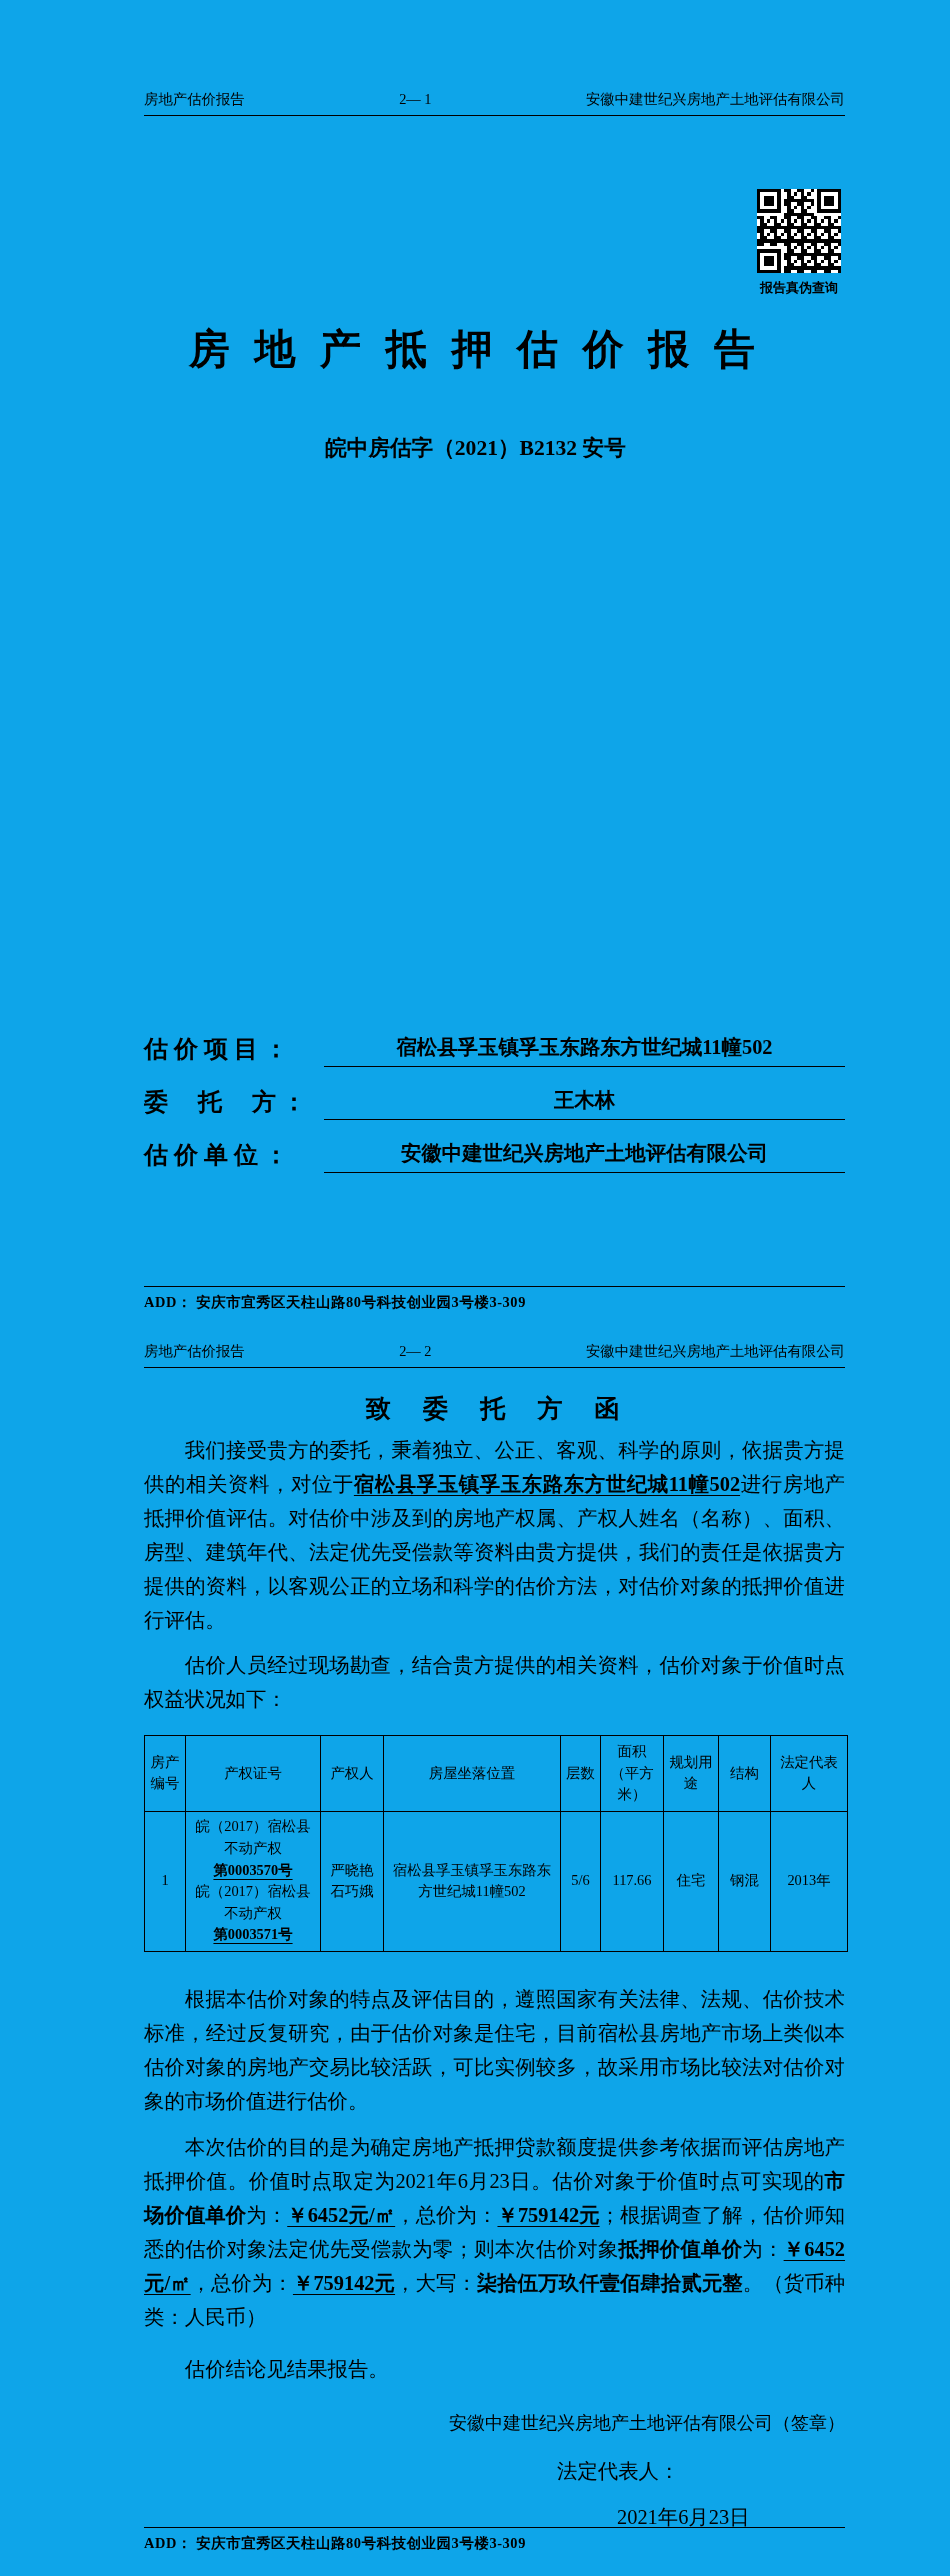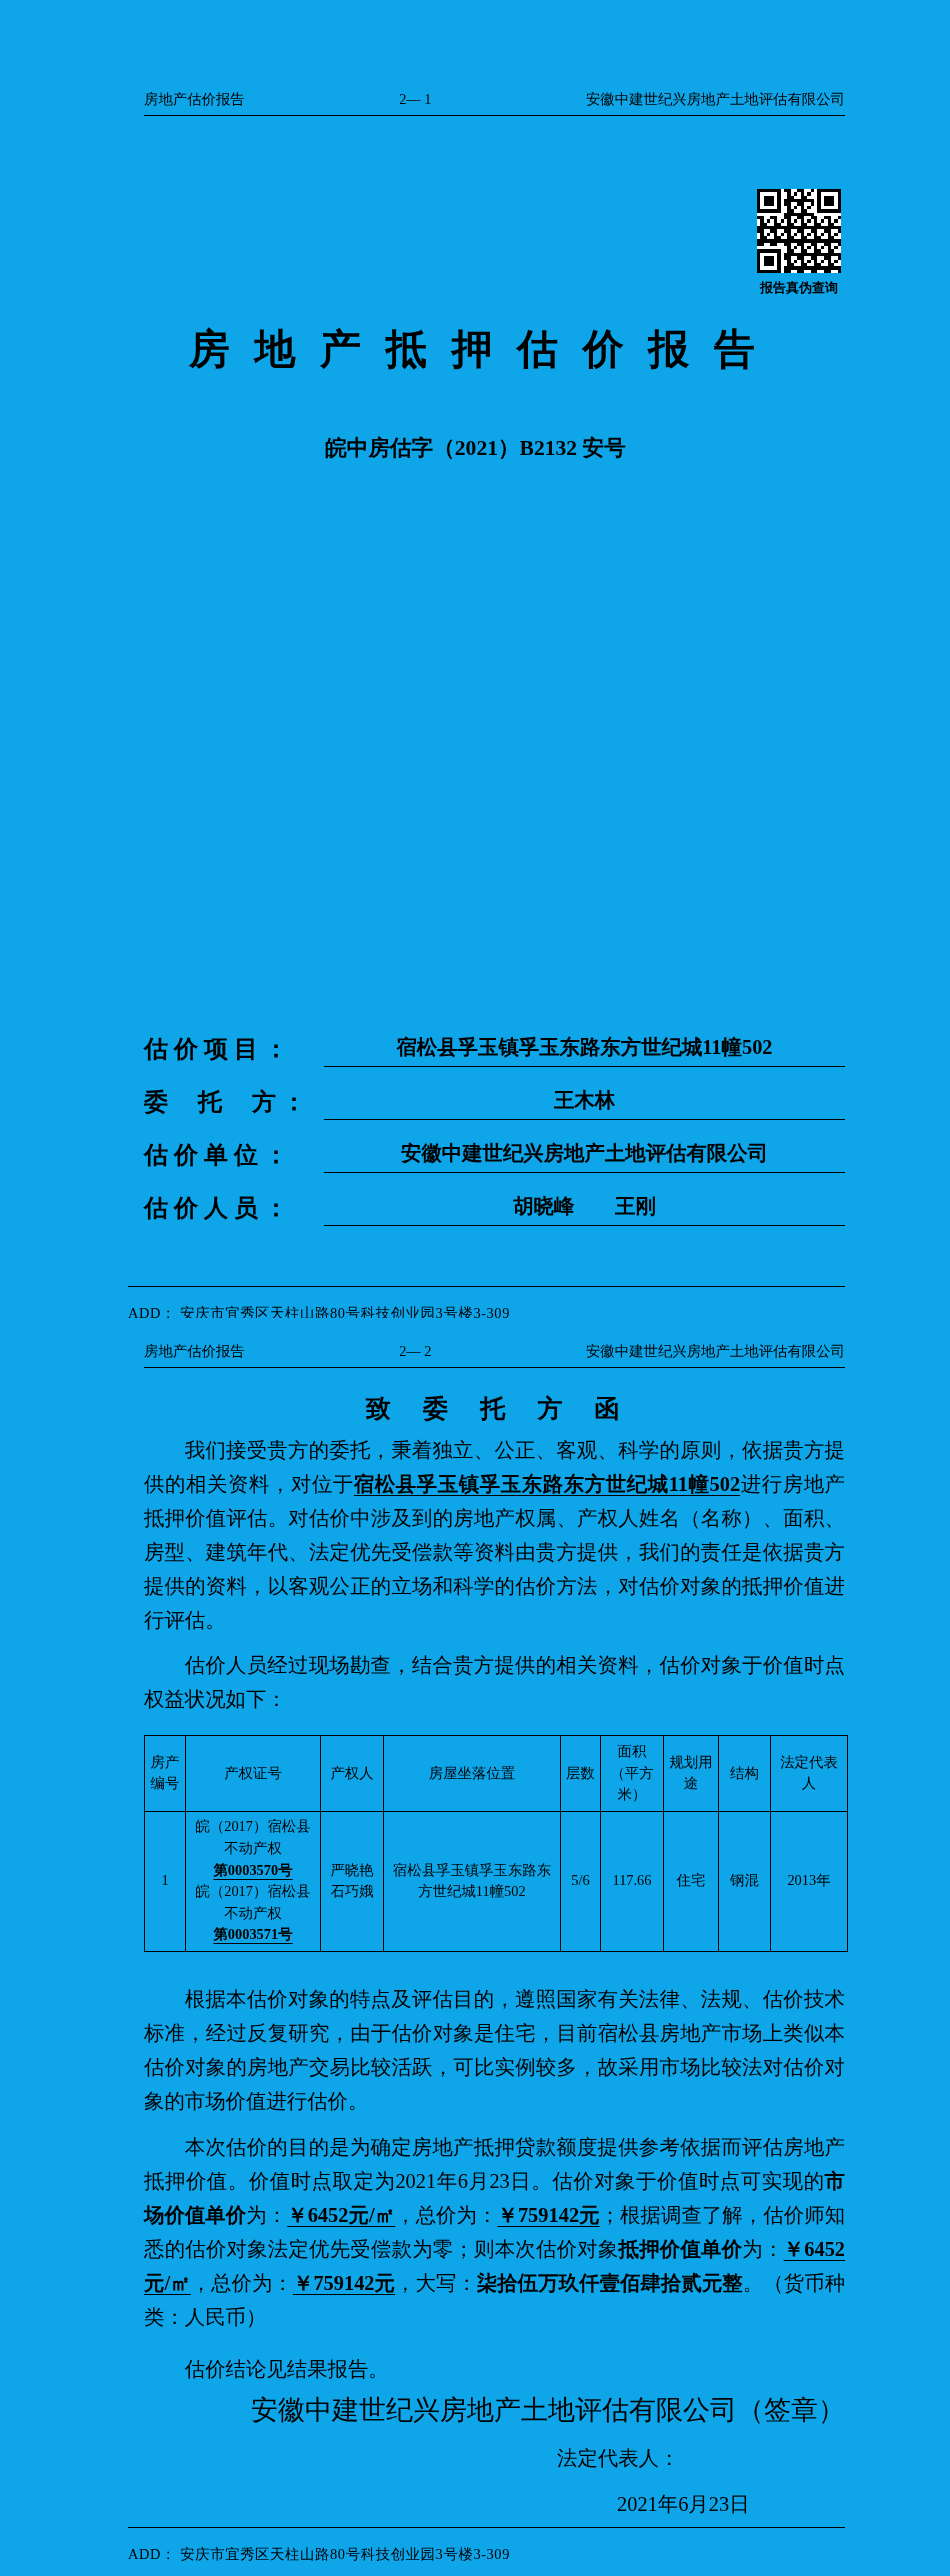--- a/index.html
+++ b/index.html
@@ -12,23 +12,23 @@
   .page2 { height:1258px; }
 
   
   .doc-header {
     position:absolute; top:90px; left:144px; right:106px;
     display:flex; justify-content:space-between; align-items:baseline;
     font-size:14.4px; border-bottom:1.2px solid #000; padding-bottom:6px;
   }
   .page2 .doc-header { position:static; margin:0; }
   .doc-footer {
-    position:absolute; left:128px; right:106px;
-    border-top:1.2px solid #000; padding-top:17px;
-    font-size:14.4px; font-weight:normal; letter-spacing:0.6px;
+    position:absolute; left:144px; right:106px;
+    border-top:1.2px solid #000; padding-top:6px;
+    font-size:14.4px; font-weight:bold; letter-spacing:0.6px;
   }
   .footer-p1 { top:1286px; }
   .footer-p2 { top:1209px; }
 
   
   .qr-block { position:absolute; top:189px; right:107px; width:90px; text-align:center; }
   .qr-block svg { display:block; margin:0 auto; background:#fff; }
   .qr-caption { margin-top:6px; font-size:13px; font-weight:bold; }
 
   
@@ -67,21 +67,21 @@
     margin-top:19px; width:100%; border-collapse:collapse; table-layout:fixed;
     font-size:14.4px;
   }
   .prop-table th, .prop-table td {
     border:1.2px solid #000; text-align:center; vertical-align:middle;
     padding:4.8px 2.4px; line-height:21.6px; font-weight:normal; word-break:break-all;
   }
   .prop-table .cert-cell div, .prop-table .owner-cell div { line-height:21.6px; }
 
   
-  .sig-company { margin-top:7px; font-size:27px; line-height:34px; text-align:right; }
+  .sig-company { margin-top:20px; font-size:18px; line-height:34px; text-align:right; }
   .sig-legal   { margin-top:14.4px; font-size:20.4px; line-height:34px; margin-left:413px; }
   .sig-date    { margin-top:12px; font-size:20.4px; line-height:34px; margin-left:473px; }
 </style>
 </head>
 <body>
 
 <div class="document">
 
   <section class="page page1">
 
@@ -386,24 +386,20 @@
         <span class="fvalue">宿松县孚玉镇孚玉东路东方世纪城11幢502</span>
       </div>
       <div class="field-row">
         <span class="flabel">委　 托 　方 ：</span>
         <span class="fvalue">王木林</span>
       </div>
       <div class="field-row">
         <span class="flabel">估 价 单 位 ：</span>
         <span class="fvalue">安徽中建世纪兴房地产土地评估有限公司</span>
       </div>
-      <div class="field-row">
-        <span class="flabel">估 价 人 员 ：</span>
-        <span class="fvalue">胡晓峰　　王刚</span>
-      </div>
     </div>
 
     <div class="doc-footer footer-p1">ADD：  安庆市宜秀区天柱山路80号科技创业园3号楼3-309</div>
   </section>
 
   <section class="page page2">
     <div class="page2-content">
 
       <div class="doc-header">
         <span>房地产估价报告</span>

